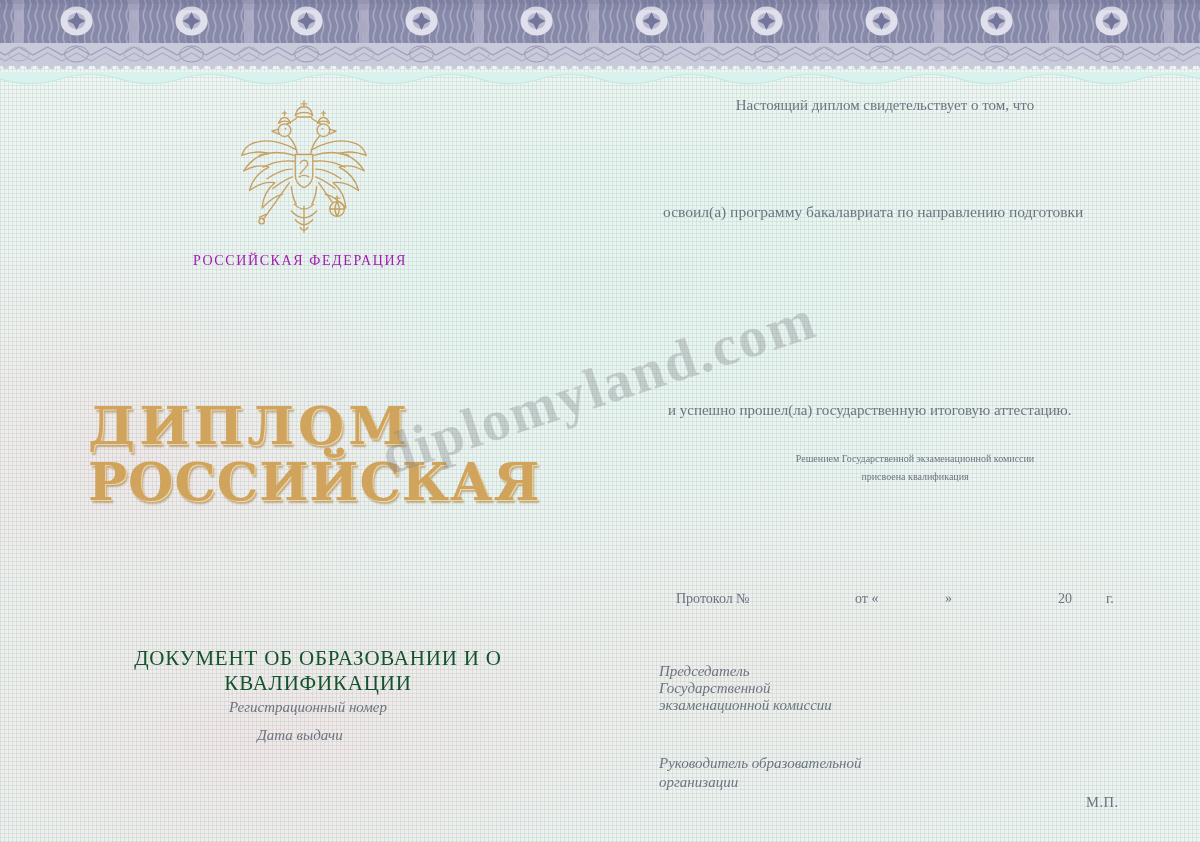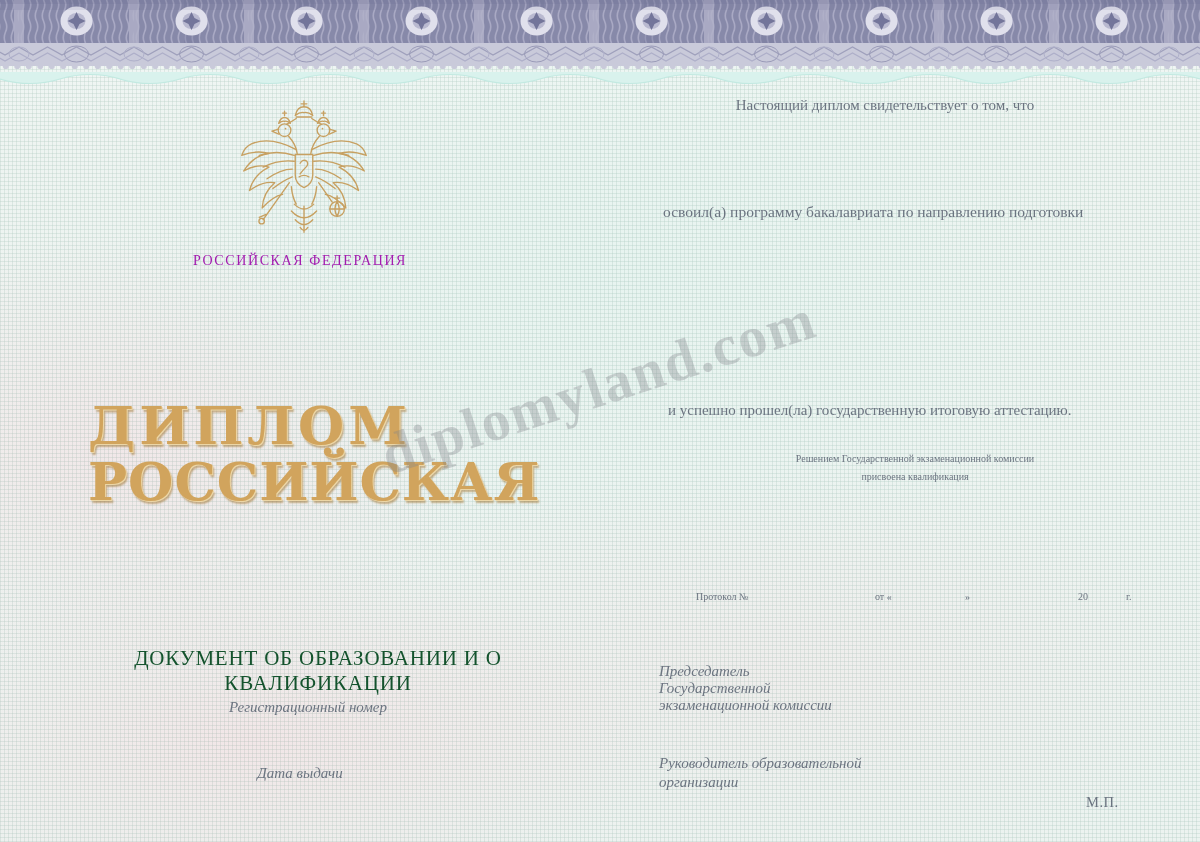--- a/index.html
+++ b/index.html
@@ -51,28 +51,28 @@
     font-size:57px;letter-spacing:2px;font-weight:bold;
     color:rgba(128,131,138,0.34);
     transform:rotate(-18deg);transform-origin:left center;
     white-space:nowrap;
   }
   .doc-statement{
     left:60px;top:646px;width:516px;text-align:center;
     font-size:21px;letter-spacing:0.8px;color:#14532d;
   }
   .reg-label{left:108px;top:699px;width:400px;text-align:center;font-size:15px;}
-  .date-label{left:100px;top:765px;width:400px;text-align:center;font-size:15px;}
+  .date-label{left:100px;top:727px;width:400px;text-align:center;font-size:15px;}
 
   .certify{left:650px;top:97px;width:470px;text-align:center;font-size:15px;}
   .program{left:663px;top:203px;width:494px;text-align:left;font-size:15.5px;}
   .attestation{left:668px;top:402px;width:494px;text-align:left;font-size:15px;}
   .decision{left:668px;top:450px;width:494px;text-align:center;font-size:10px;line-height:18px;}
 
-  .proto{top:591px;font-size:10px;padding-left:20px;}
+  .proto{top:591px;font-size:14px;}
   .proto-label{left:676px;}
   .proto-from{left:855px;}
   .proto-close{left:945px;}
   .proto-year{left:1058px;}
   .proto-gsuffix{left:1106px;}
 
   .chairman{left:659px;top:663px;font-size:15px;line-height:17px;}
   .head-org{left:659px;top:754px;font-size:15px;line-height:19px;}
   .seal{left:1086px;top:794px;font-size:14.5px;letter-spacing:0.5px;}
 </style>

